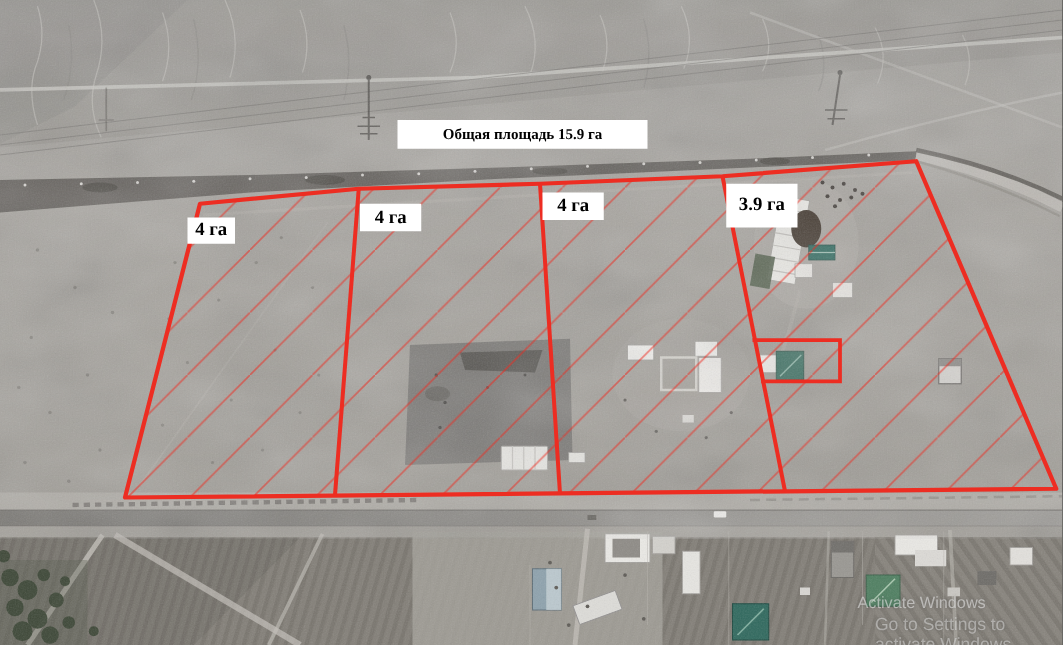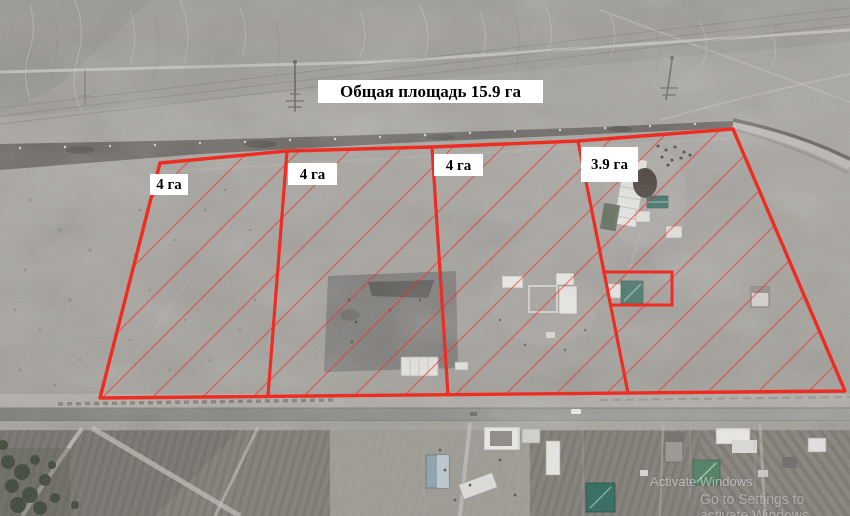--- a/index.html
+++ b/index.html
@@ -8,31 +8,31 @@
     font-family:"Liberation Sans","DejaVu Sans",sans-serif;
     background:#a5a29d;
   }
   .stage svg{position:absolute;left:0;top:0;}
   .lbl{
     position:absolute;display:flex;align-items:center;justify-content:center;
     background:#ffffff;color:#000;
     font-family:"Liberation Serif","DejaVu Serif",serif;font-weight:bold;
     white-space:nowrap;z-index:5;
   }
-  #title-label{left:318px;top:80px;width:225px;height:23px;font-size:17px;}
+  #title-label{left:318px;top:96px;width:200px;height:23px;font-size:12px;}
   #plot-label-1{left:150px;top:174px;width:38px;height:21px;font-size:15px;}
   #plot-label-2{left:288px;top:163px;width:49px;height:22px;font-size:15px;}
   #plot-label-3{left:434px;top:154px;width:49px;height:22px;font-size:15px;}
   #plot-label-4{left:581px;top:147px;width:57px;height:35px;font-size:15px;}
   .wm{
     position:absolute;z-index:6;color:rgba(240,240,240,0.55);
     font-family:"Liberation Sans","DejaVu Sans",sans-serif;
     text-shadow:0 0 2px rgba(70,70,70,0.35);pointer-events:none;
   }
-  #wm1{left:650px;top:474px;font-size:13px;text-align:center;}
+  #wm1{left:686px;top:474px;font-size:13px;text-align:center;}
   #wm2{left:700px;top:491px;font-size:14px;color:rgba(240,240,240,0.45);}
 </style>
 </head>
 <body>
 
 <div class="stage">
 
 <svg width="850" height="516" viewBox="0 0 850 516">
   <defs>
     <linearGradient id="bgGrad" x1="0" y1="0" x2="0" y2="1">

